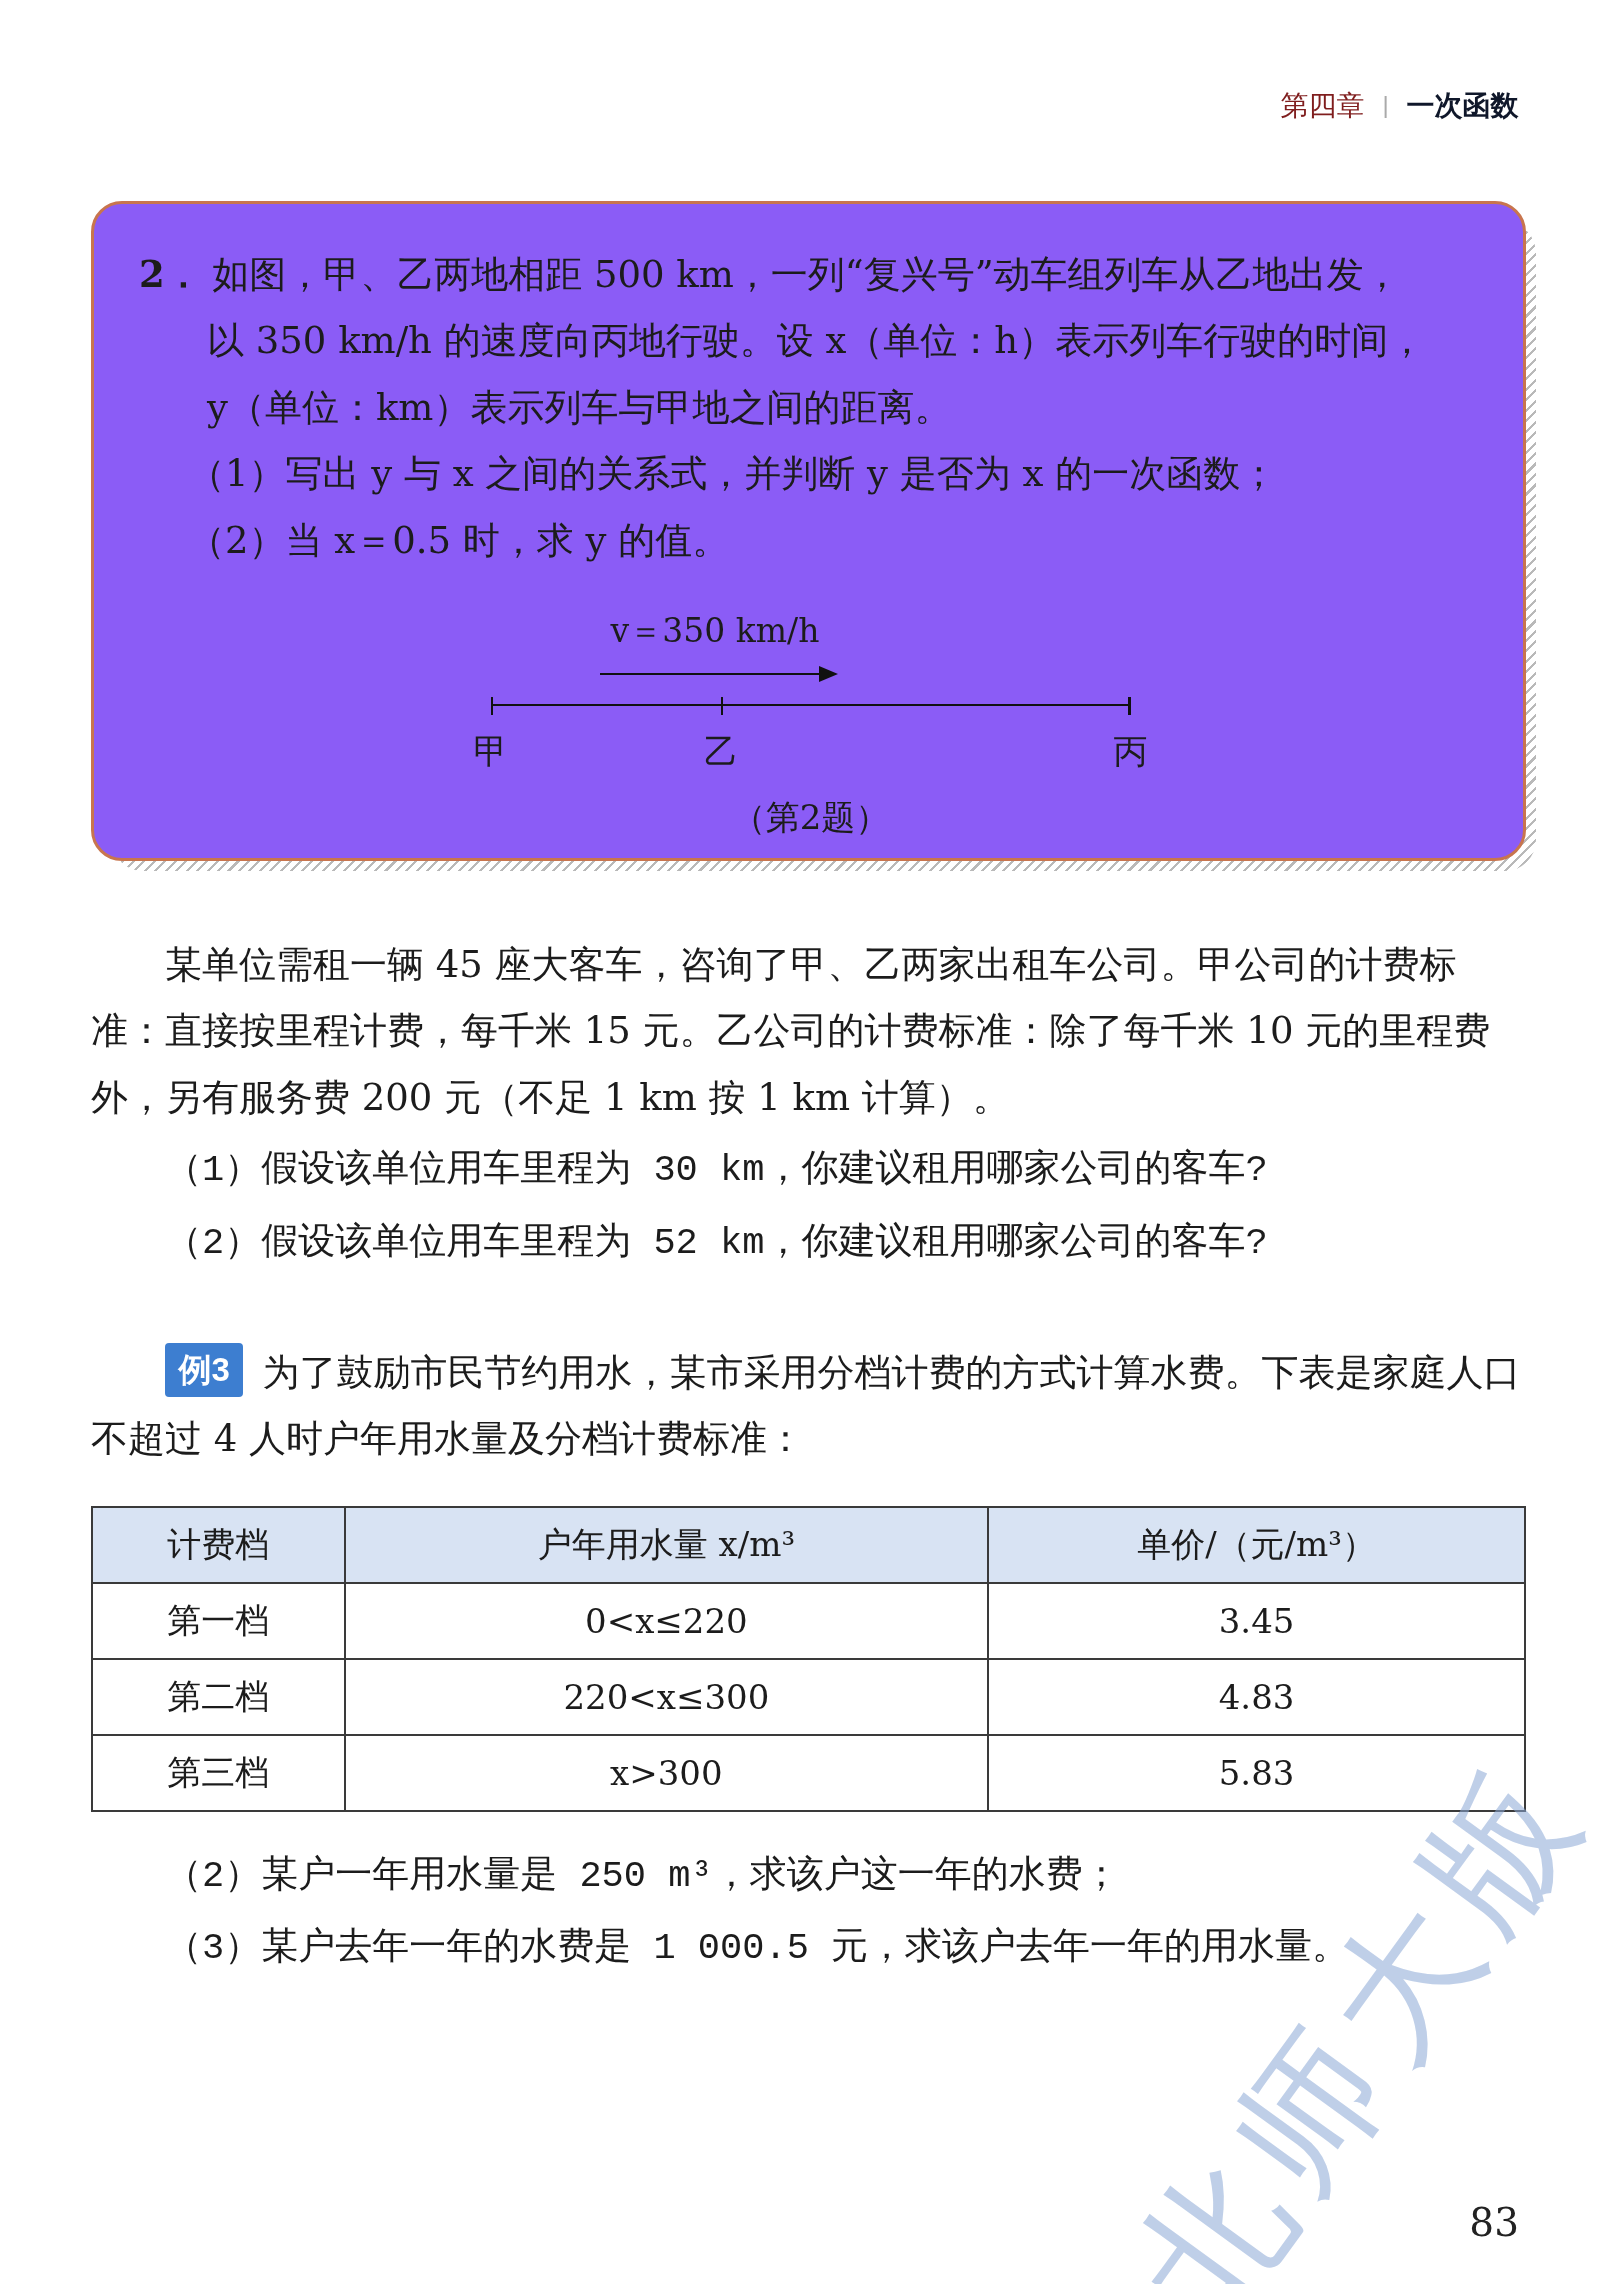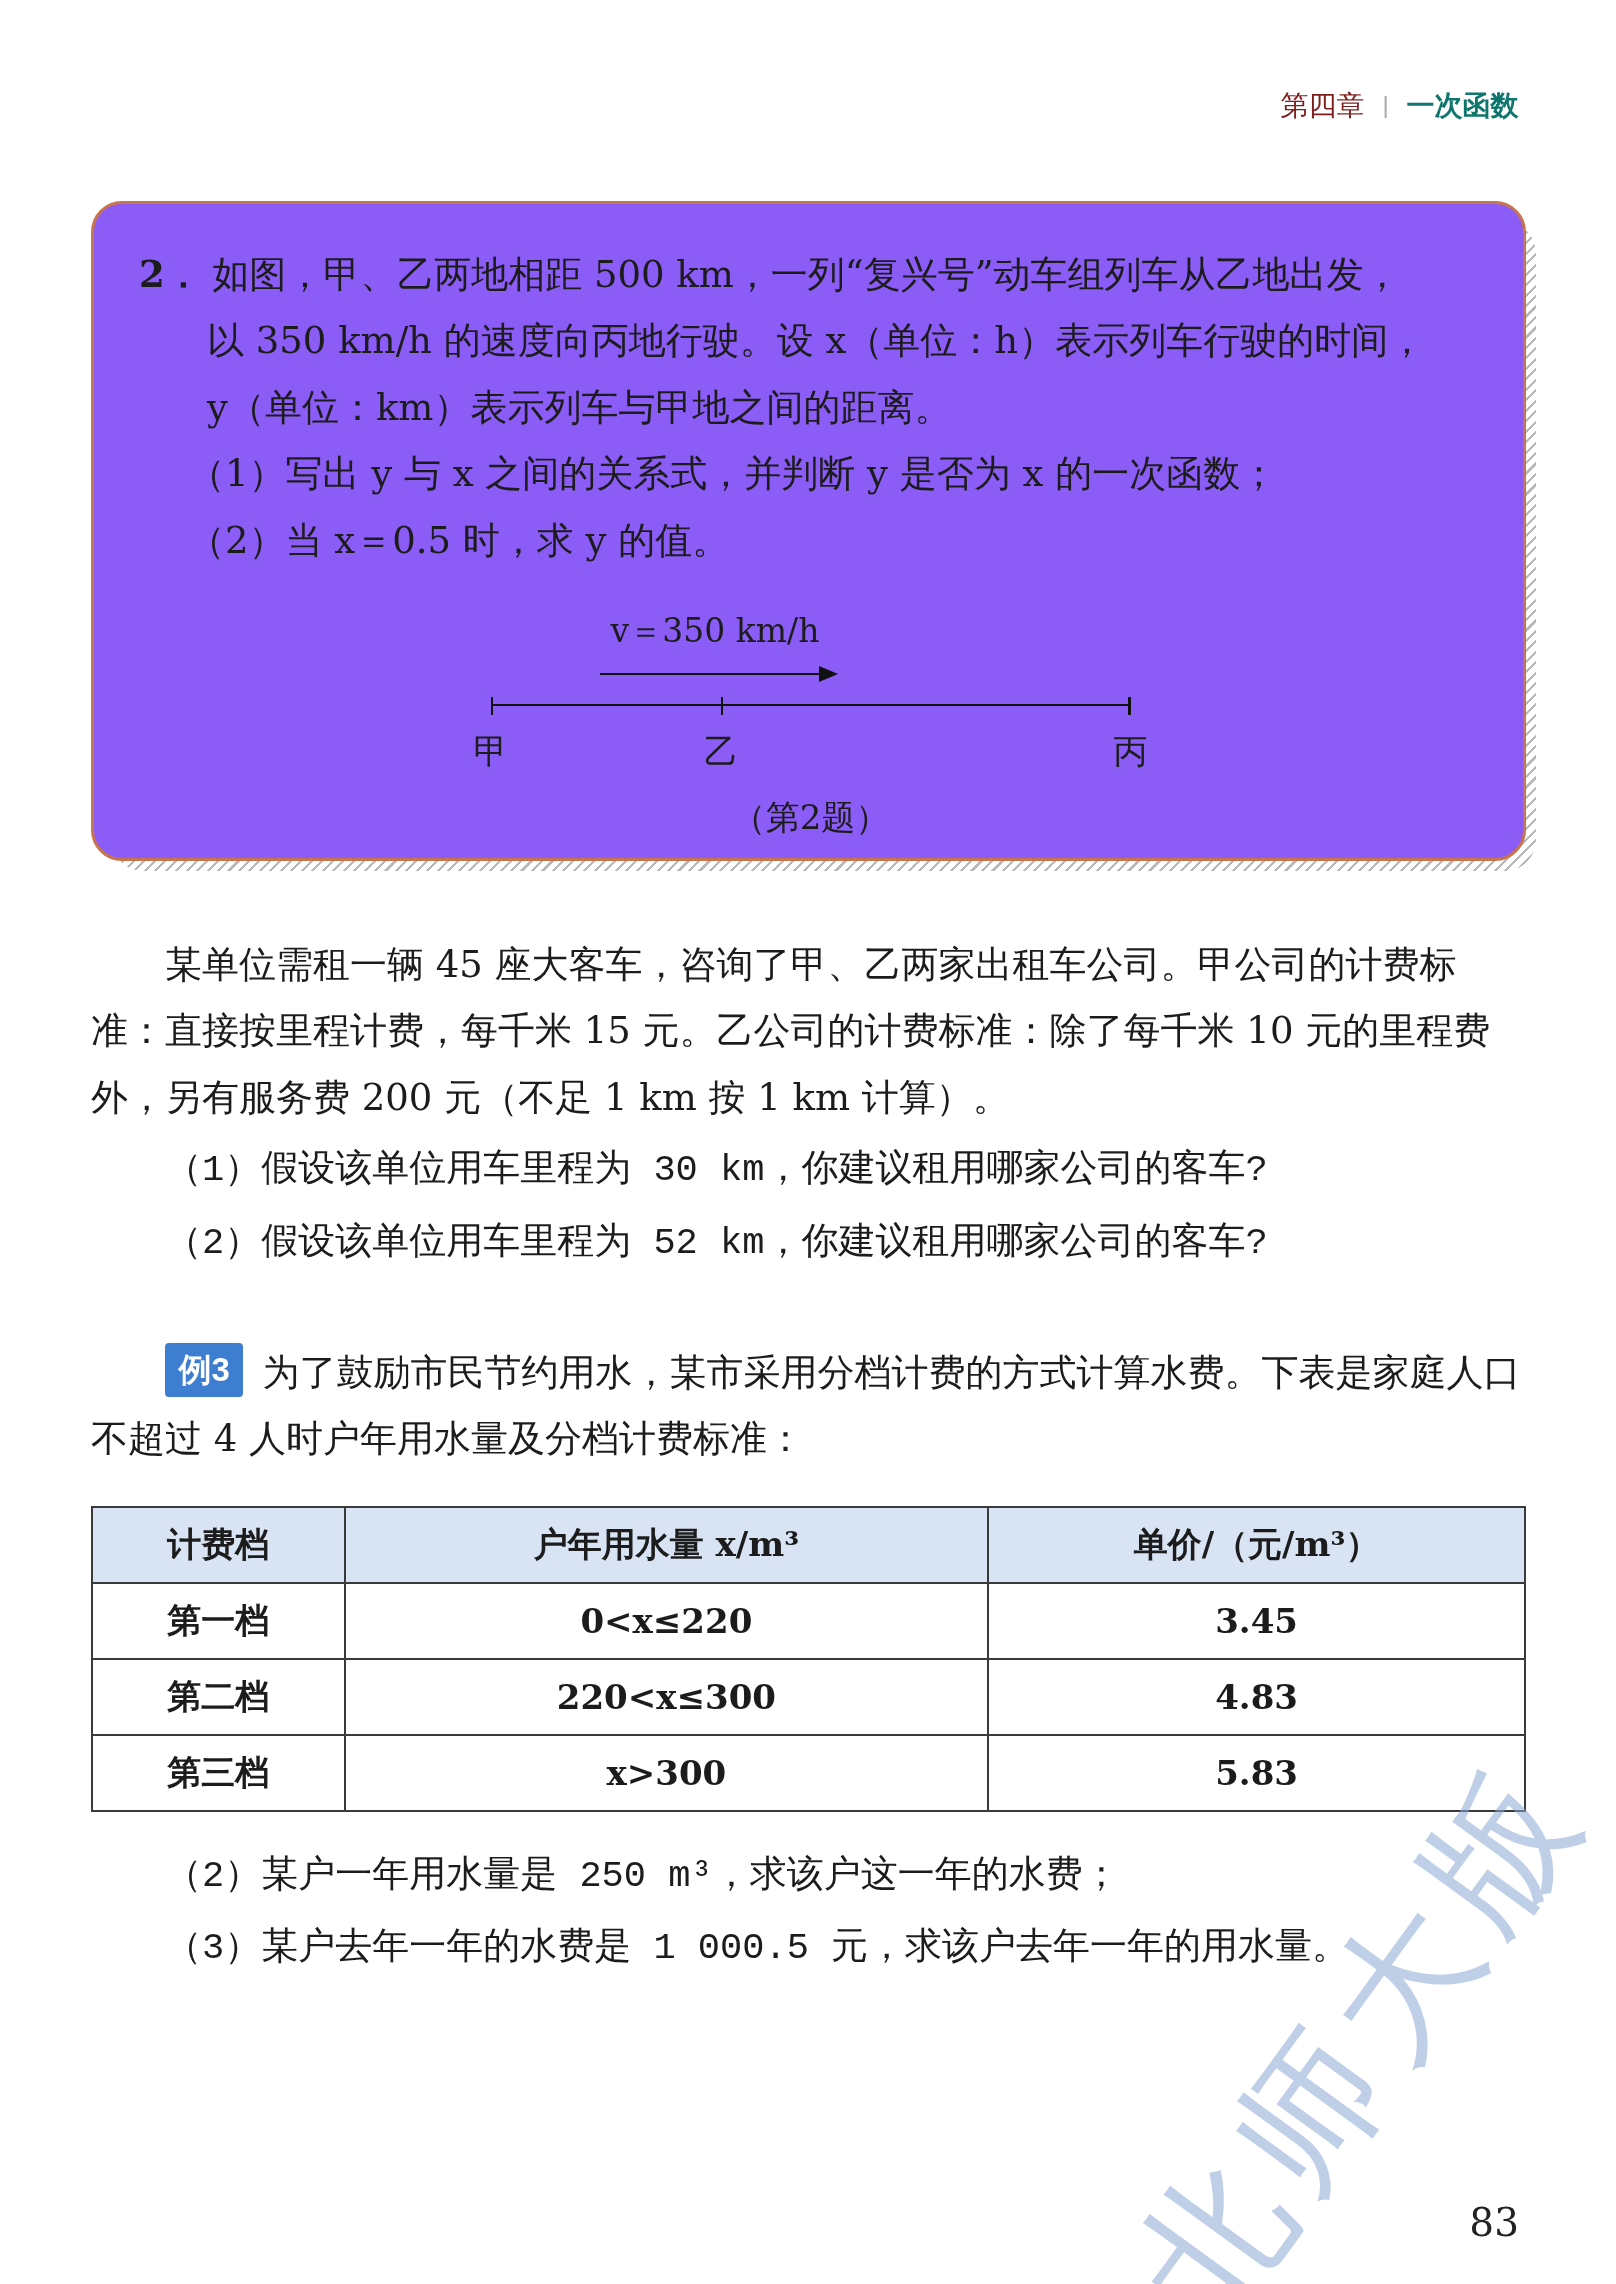--- a/index.html
+++ b/index.html
@@ -21,21 +21,21 @@
   
   .header{
     text-align:right;
     font-family:"Liberation Sans",sans-serif;
     font-size:28px;
     line-height:1.2;
     padding-right:7.4px;
   }
   .header .chapter{color:#7f1d1d;font-weight:normal;}
   .header .sep{color:#aaa;margin:0 18px;font-size:24px;vertical-align:2.2px;}
-  .header .section{color:#0f766e;font-weight:bold;}
+  .header .section{color:#0f172a;font-weight:bold;}
 
   
   .problem-box{
     margin-top:78px;
     border:3.7px solid #c8754e;
     border-radius:31px;
     padding:37px 41px 30px 45px;
     position:relative;
     background:#8b5cf6;
     font-size:37px;
@@ -114,21 +114,21 @@
     width:100%;
     border-collapse:collapse;
     margin-top:33px;
     font-size:34px;
     table-layout:fixed;
   }
   .water-table th,.water-table td{
     border:2.2px solid #3a3a3a;
     height:74px;
     text-align:center;
-    font-weight:bold;
+    font-weight:normal;
     padding:0 1px;
   }
   .water-table thead th{background:#d8e3f3;}
   .col-tier{width:17.5%;}
   .col-usage{width:45%;}
   .col-price{width:37.5%;}
   .table-questions{margin-top:31px;}
 
   
   .page-number{

